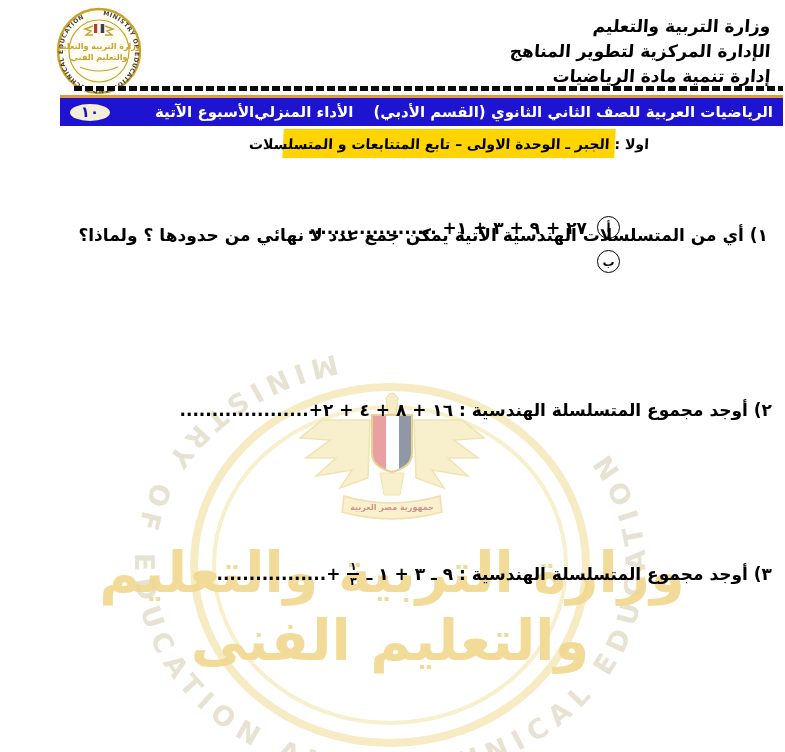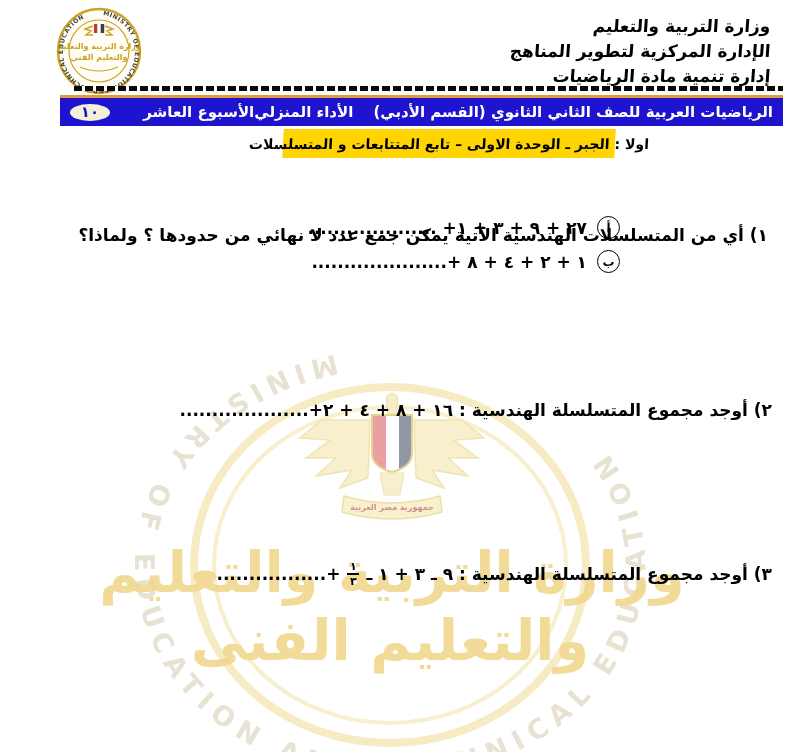--- a/index.html
+++ b/index.html
@@ -116,36 +116,35 @@
       <div>وزارة التربية والتعليم</div>
       <div>الإدارة المركزية لتطوير المناهج</div>
       <div>إدارة تنمية مادة الرياضيات</div>
     </div>
 
     <div class="rule-dashed"></div>
 
     <div class="bluebar">
       <span class="course">الرياضيات العربية للصف الثاني الثانوي (القسم الأدبي)</span>
       <span class="mode">الأداء المنزلي</span>
-      <span class="week">الأسبوع العاشر</span>
+      <span class="week">الأسبوع الآتية</span>
       <span class="badge">١٠</span>
     </div>
 
     <div class="section-title">اولا : الجبر ـ الوحدة الاولى – تابع المتتابعات و المتسلسلات</div>
 
     <div class="qline q1">١) أي من المتسلسلات الهندسية الآتية يمكن جمع عدد لا نهائي من حدودها ؟ ولماذا؟</div>
 
     <div class="item-row item-a">
       <span class="circ">أ</span>
       <span>٢٧  +  ٩  +  ٣ + ١+ ....................</span>
     </div>
 
     <div class="item-row item-b">
       <span class="circ">ب</span>
-      <span>١ + ٢ + ٤ + ٨ +.....................</span>
     </div>
 
     <div class="qline q2">٢) أوجد مجموع المتسلسلة الهندسية : ١٦ + ٨ + ٤ + ٢+....................</div>
 
     <div class="qline q3">
       <span>٣) أوجد مجموع المتسلسلة الهندسية : ٩ ـ ٣ + ١ ـ</span>
       <span class="frac">
         <span class="num">١</span>
         <span class="bar"></span>
         <span class="den">٣</span>

